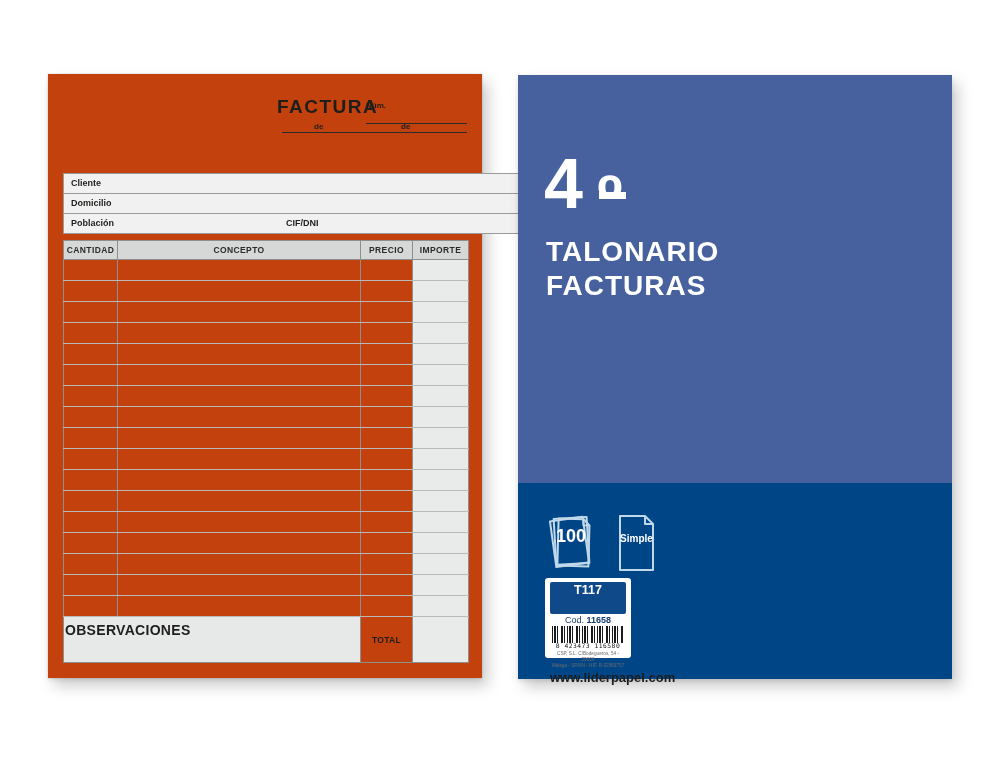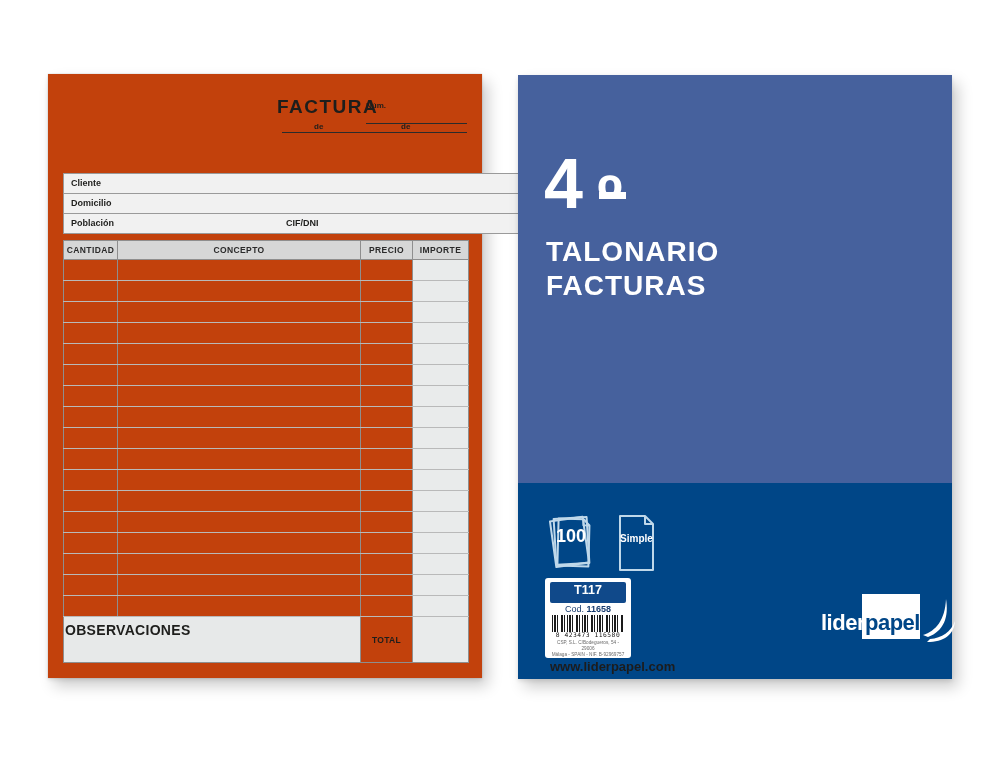--- a/index.html
+++ b/index.html
@@ -57,21 +57,21 @@
   .badge{position:absolute;color:#fff;}
   .badge svg{position:absolute;inset:0;width:100%;height:100%;}
   .badge path,.badge rect{fill:none;stroke:var(--icon-outline);stroke-width:2;stroke-linejoin:round;}
   .badge-100{left:27px;top:436px;width:56px;height:63px;}
   .badge-100 .num{position:absolute;left:0;right:4px;top:15px;text-align:center;font-size:18px;font-weight:bold;}
   .badge-simple{left:98px;top:438px;width:41px;height:60px;}
   .badge-simple .txt{position:absolute;left:0;right:0;top:20px;text-align:center;font-size:10px;font-weight:bold;}
 
   .label{position:absolute;left:27px;top:503px;width:86px;height:80px;background:#fff;border-radius:3px;
          box-sizing:border-box;padding:4px 5px 3px;text-align:center;}
-  .label-band{background:#10498a;color:#fff;font-size:12.5px;font-weight:bold;height:21px;line-height:16px;
+  .label-band{background:#10498a;color:#fff;font-size:12.5px;font-weight:bold;height:32px;line-height:16px;
               border-radius:2px;}
   .label-cod{font-size:9px;color:#163a6e;margin-top:1px;}
   .label-cod b{font-weight:bold;}
   .barcode{height:17px;margin:1px 2px 0;
     background:repeating-linear-gradient(90deg,#1a1a1a 0 1px,#fff 1px 2px,#1a1a1a 2px 4px,#fff 4px 5px,
       #1a1a1a 5px 6px,#fff 6px 9px,#1a1a1a 9px 11px,#fff 11px 12px,#1a1a1a 12px 13px,#fff 13px 15px);}
   .barcode-digits{font-family:"DejaVu Sans Mono",monospace;font-size:6.3px;letter-spacing:.5px;color:#111;line-height:1.1;}
   .label-addr{font-size:4.7px;color:#6a6a6a;line-height:1.3;margin-top:1px;}
   .label-web{font-size:13px;font-weight:bold;color:#1c1c1c;margin-top:1px;}
 
@@ -279,24 +279,14 @@
       </div>
       <div class="barcode"></div>
       <div class="barcode-digits">8 423473 116580</div>
       <div class="label-addr">
         <div>CSP, S.L. C/Bodegueros, 54 - 29006</div>
         <div>Málaga - SPAIN - NIF. B-92969757</div>
       </div>
       <div class="label-web">www.liderpapel.com</div>
     </div>
 
-    <div class="logo">
-      <div class="logo-box"></div>
-      <div class="logo-text">
-        <span class="p1">lider</span><span class="p2">papel</span>
-      </div>
-      <svg class="logo-leaf" viewBox="0 0 40 54">
-        <path fill="#ffffff" d="M5 45 C 18 41, 27 30, 28 9 C 31 27, 26 41, 10 47 Z"></path>
-        <path fill="#ffffff" d="M12 49 C 24 48, 33 42, 37 31 C 36 45, 26 52, 9 52 Z"></path>
-      </svg>
-    </div>
   </section>
 </div>
 
 </body></html>

